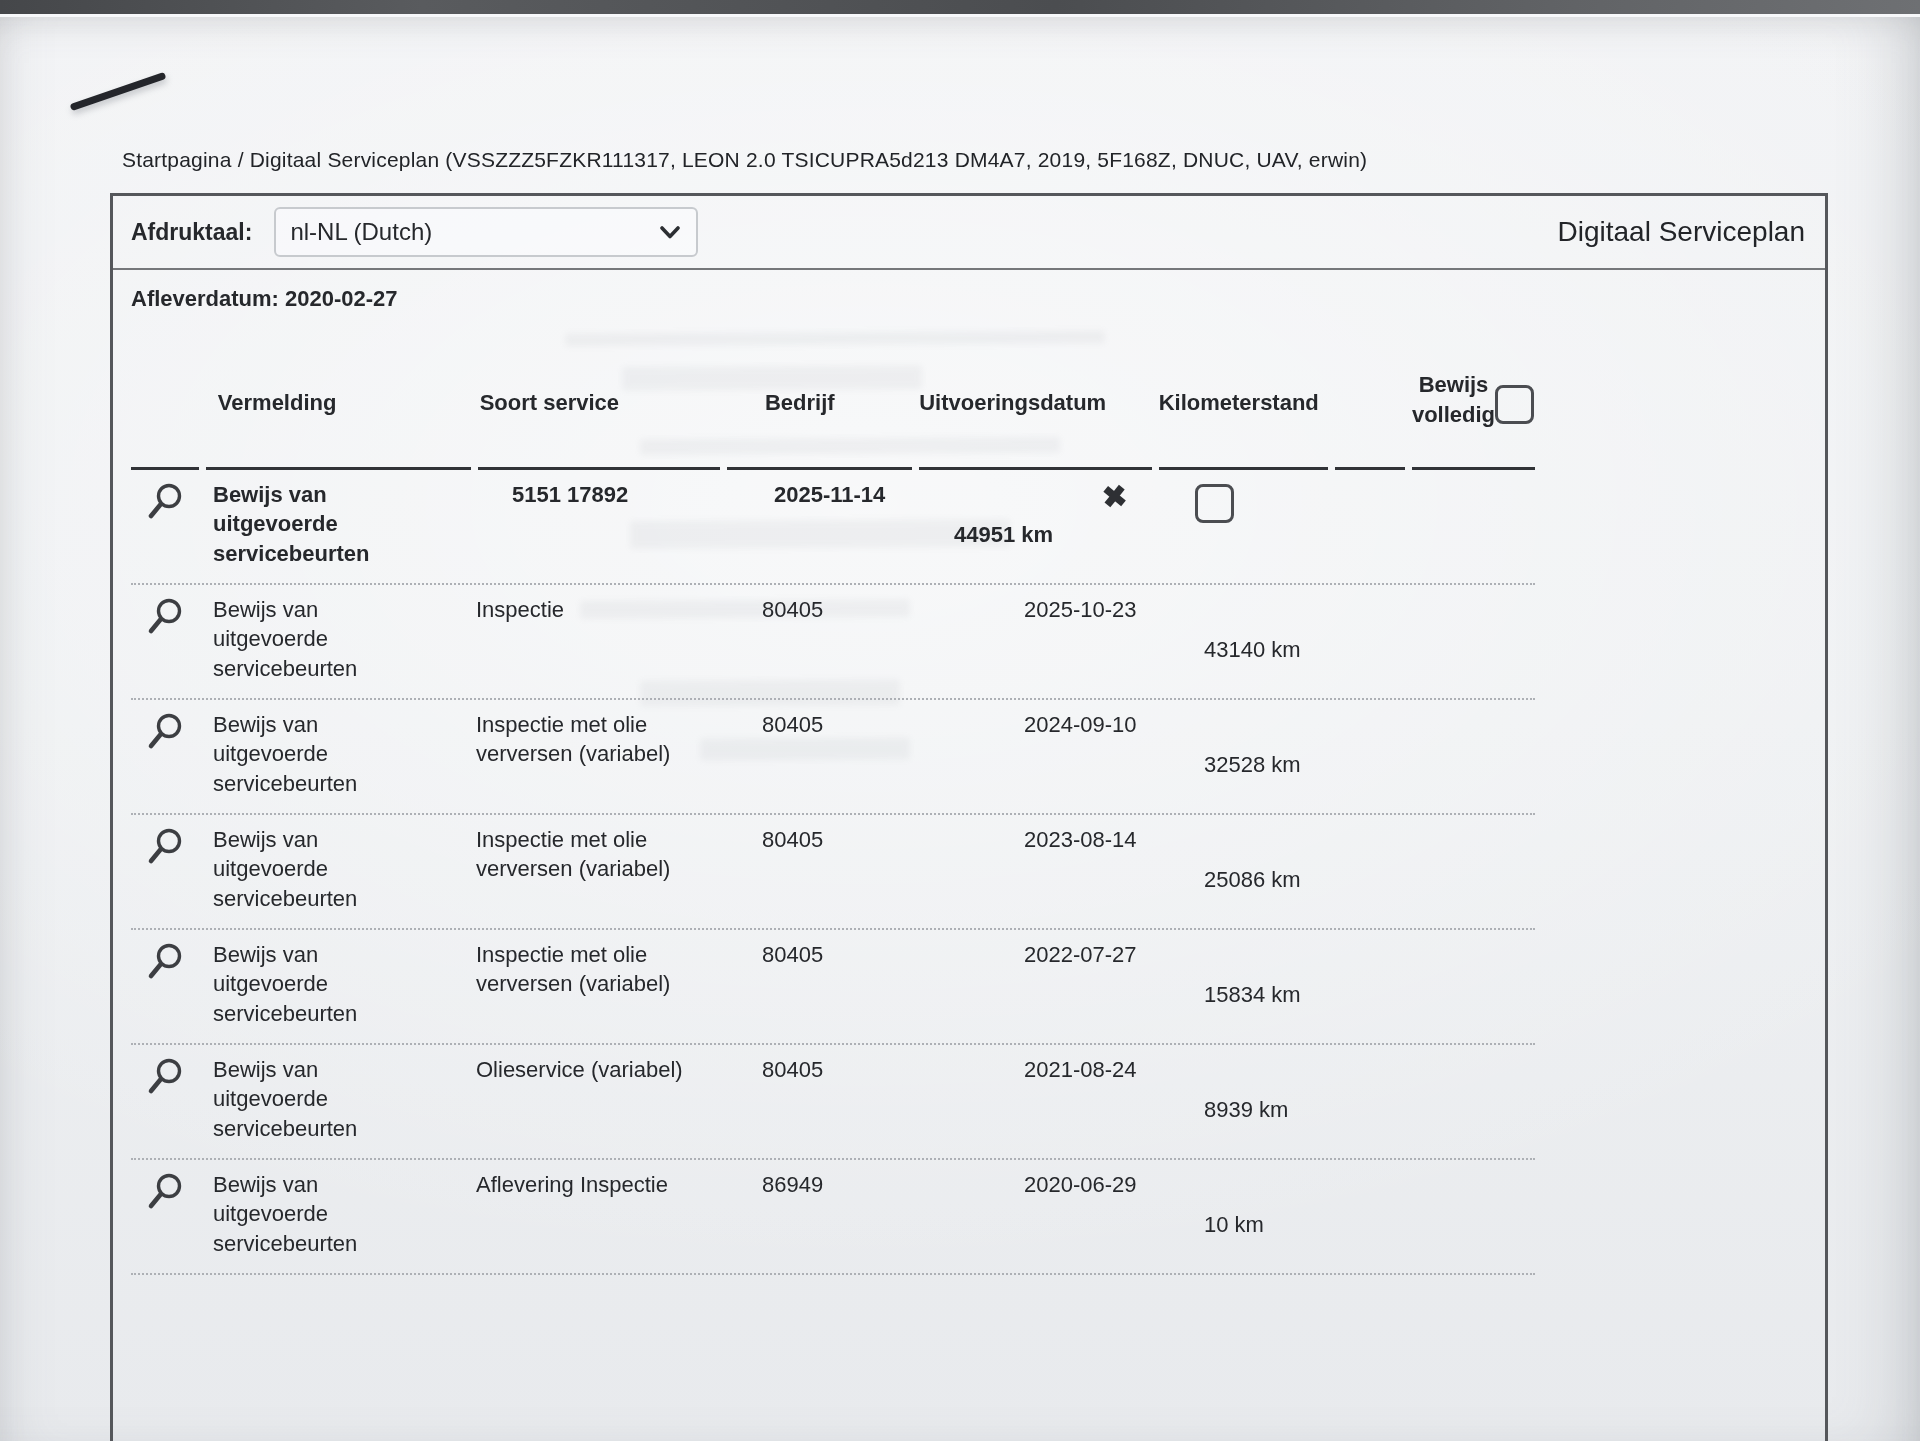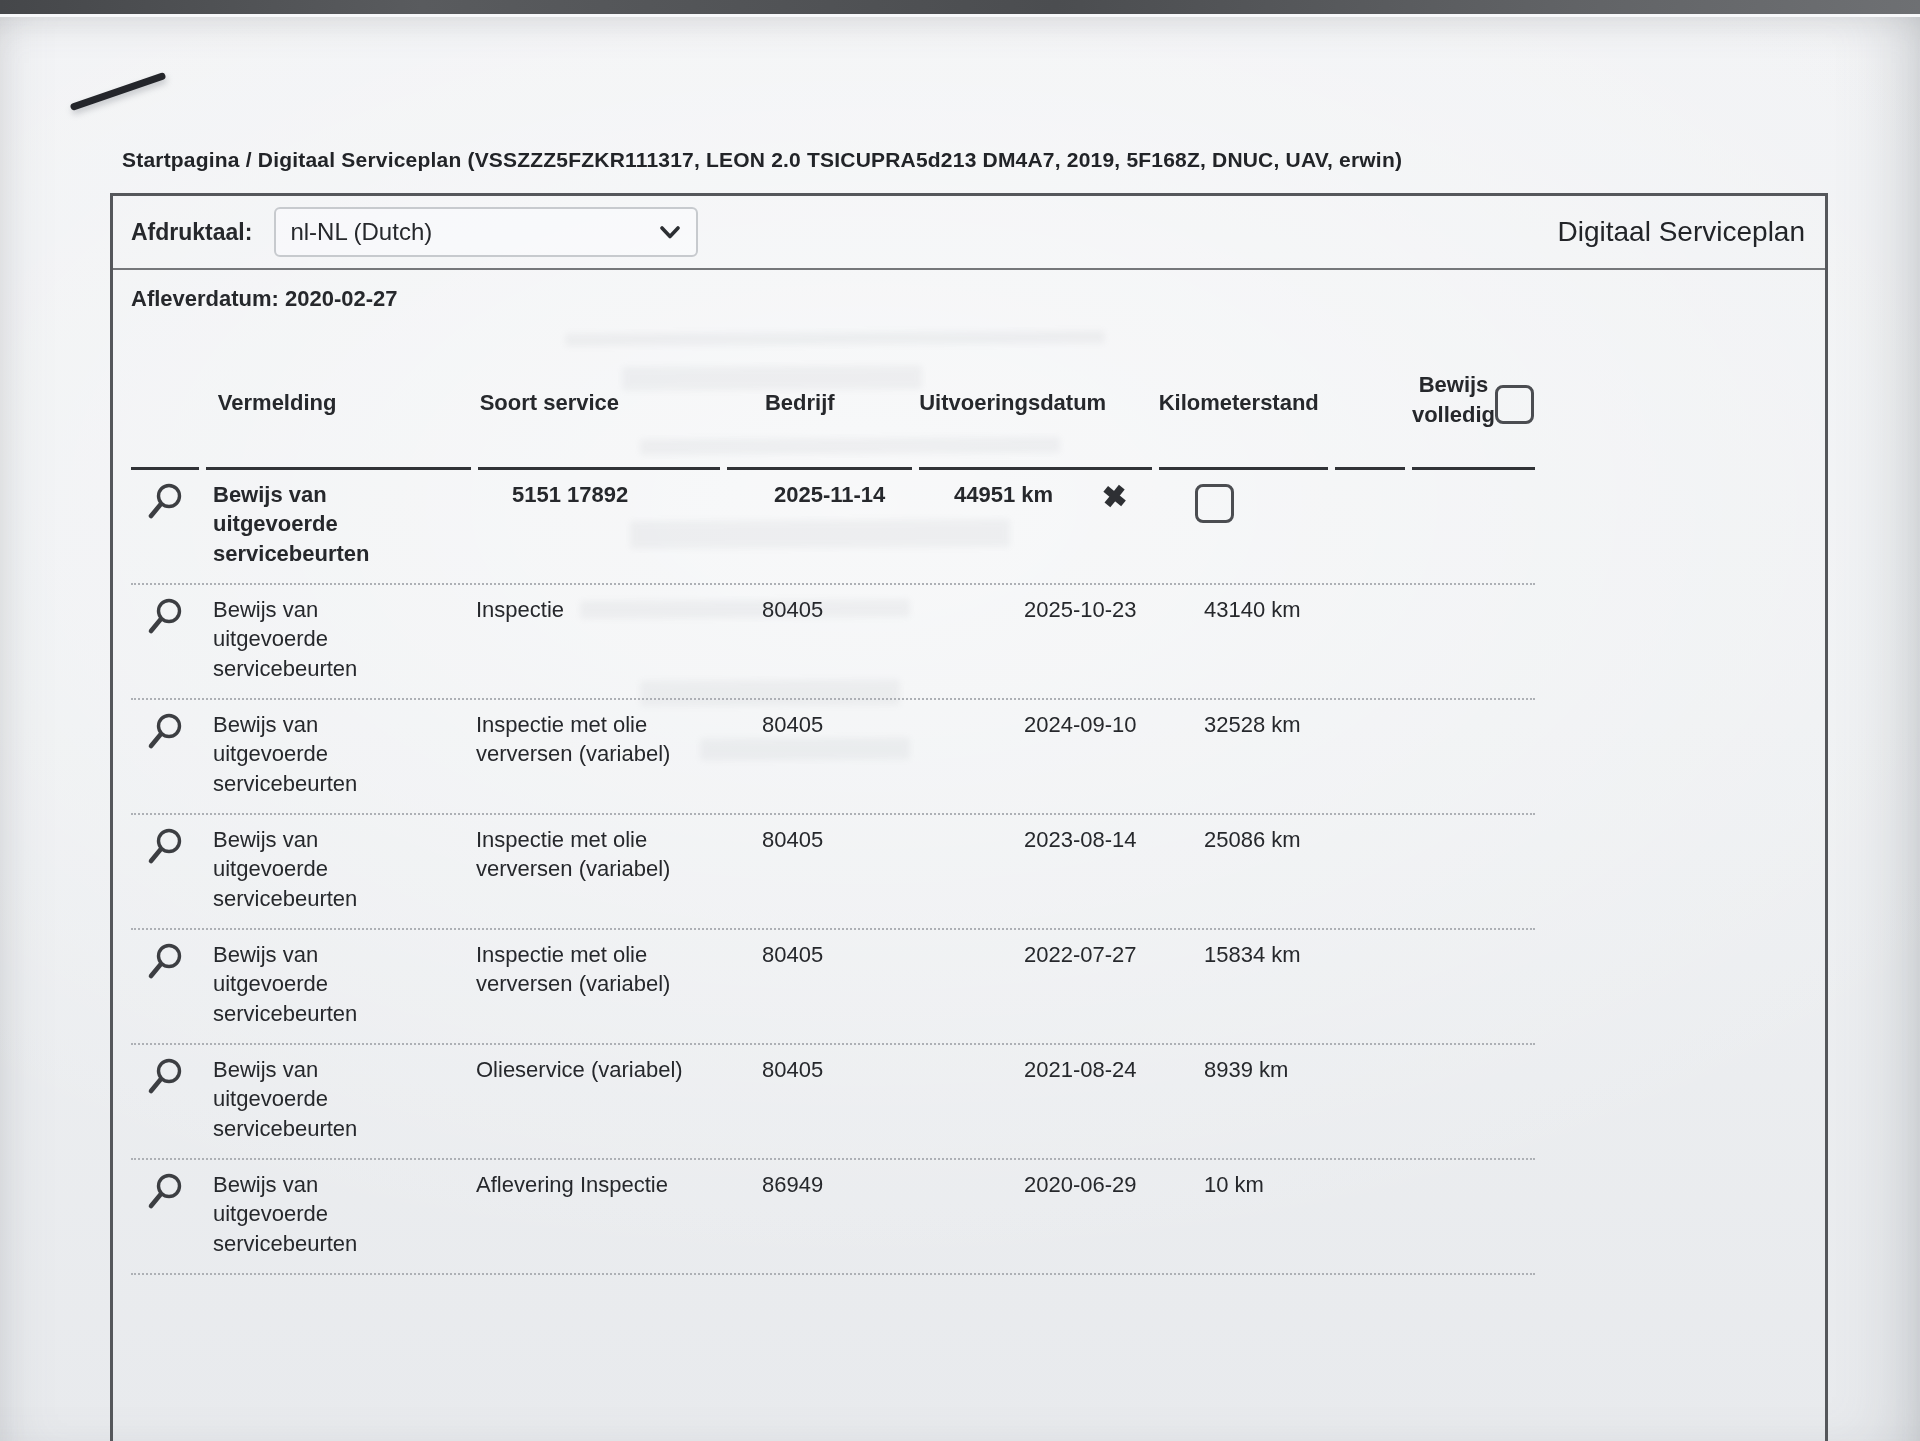--- a/index.html
+++ b/index.html
@@ -20,21 +20,21 @@
   .scan-band{position:absolute;top:0;left:0;width:100%;height:14px;
     background:linear-gradient(90deg,#45474a 0%,#595b5e 22%,#4b4d50 55%,#616366 82%,#6e7073 100%);
     border-bottom:3px solid #f7f8fa;}
   
   .pen-mark{position:absolute;left:68px;top:88px;width:100px;height:7px;background:#24262b;
     border-radius:4px;transform:rotate(-19deg);box-shadow:0 4px 6px rgba(140,144,150,.45);}
   
   .ghost{position:absolute;background:#8d929a;opacity:.085;filter:blur(3px);border-radius:3px;transform:rotate(-.3deg);}
 
   .breadcrumb{position:absolute;left:122px;top:148px;width:1650px;
-    font-size:21px;font-weight:700;letter-spacing:.2px;color:#222428;}
+    font-size:21px;font-weight:400;letter-spacing:.2px;color:#222428;}
 
   .panel{position:absolute;left:110px;top:193px;width:1712px;height:1290px;
     border:3px solid #55575b;border-bottom:none;background:transparent;}
 
   .panel-header{position:relative;height:72px;border-bottom:2px solid #75777a;
     display:flex;align-items:center;padding:0 20px 0 18px;}
   .lang-label{font-size:23px;font-weight:700;}
   .lang-select{margin-left:22px;width:390px;height:46px;border:2px solid #c7cace;border-radius:6px;
     background:rgba(252,253,254,.45);display:flex;align-items:center;justify-content:space-between;
     padding:0 16px 0 14px;cursor:pointer;}
@@ -66,21 +66,21 @@
     cursor:pointer;}
   .h-proof .checkbox{margin-top:9px;}
 
   .trow{display:flex;min-height:103px;border-bottom:2px dotted #adb0b5;padding-top:10px;
     font-size:22px;line-height:1.33;}
   .trow.bold{font-weight:700;}
   .c-icon{display:flex;justify-content:center;padding-top:2px;}
   .mag{width:40px;height:44px;display:block;cursor:pointer;}
   .pre{white-space:pre-line;}
   .c-date{padding-left:110px;}
-  .c-odo{padding-left:50px;}
+  .c-odo{padding-left:50px;margin-top:40px;}
   .c-x{display:flex;justify-content:center;align-items:flex-start;padding-top:0;}
   .x-glyph{font-size:30px;font-weight:700;color:#2e3034;transform:rotate(-6deg);line-height:1.1;cursor:default;}
   .c-proof-cell{display:flex;justify-content:center;align-items:flex-start;padding-top:4px;}
 </style>
 </head>
 <body>
 
 <div class="scan">
 
   <div class="scan-band"></div>

